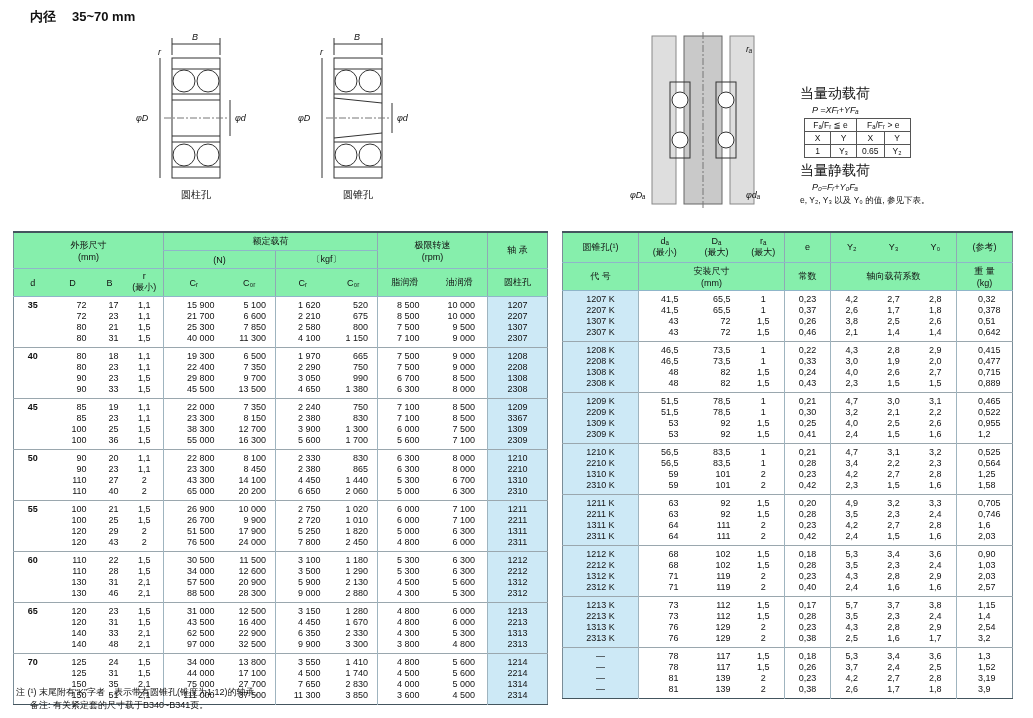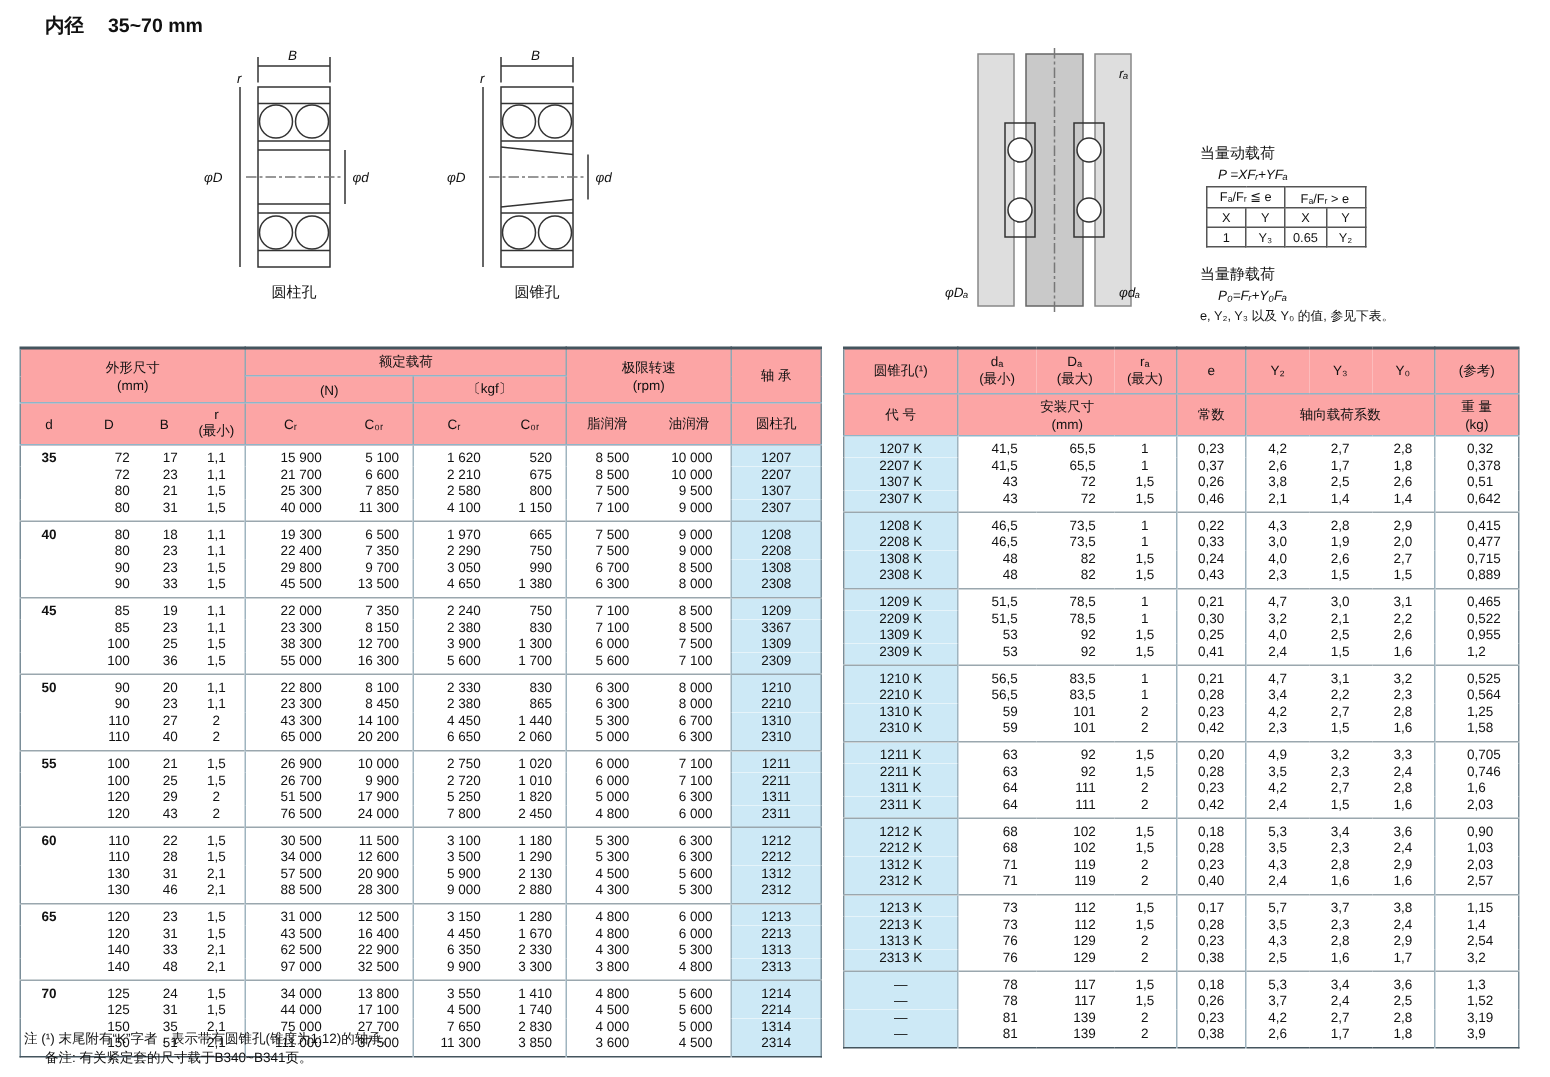--- a/index.html
+++ b/index.html
@@ -13,30 +13,30 @@
   svg.dia { position:absolute; overflow:visible; }
   svg.dia line, svg.dia rect, svg.dia circle, svg.dia path { stroke:#333; stroke-width:1; fill:none; }
   svg.dia circle { fill:#fff; }
   svg.dia text { font-size:9px; fill:#111; font-style:italic; }
   svg.dia text.cap { font-style:normal; font-size:10px; text-anchor:middle; }
   svg.dia .metal { fill:#c9c9c9; stroke:#666; }
   svg.dia .metal2 { fill:#dedede; stroke:#888; }
   svg.dia .axis { stroke-dasharray:7 2 2 2; stroke:#777; }
 
   .formula-block { position:absolute; left:800px; top:84px; width:225px; font-size:9px; }
-  .formula-block .ftitle { font-size:10px; margin-top:11px; }
+  .formula-block .ftitle { font-size:14px; margin-top:1px; }
   .formula-block .formula { font-style:italic; margin:2px 0 3px 12px; }
   .xy-table { border-collapse:collapse; margin:2px 0 4px 4px; }
   .xy-table th, .xy-table td { border:1px solid #555; font-size:8.5px; font-weight:normal;
     text-align:center; padding:1px 5px; min-width:26px; }
   .refnote { font-size:8.5px; margin-top:3px; }
 
   .tables { position:absolute; top:231px; left:13px; display:flex; gap:14px; align-items:flex-start; }
   table.data { border-collapse:collapse; table-layout:fixed; border:1px solid #7a8d98; border-top:2px solid #44555e; border-bottom:1.5px solid #44555e; }
-  table.data th { background:#fca5a5; font-weight:normal; font-size:9px; text-align:center;
+  table.data th { background:#86efac; font-weight:normal; font-size:9px; text-align:center;
     vertical-align:middle; white-space:pre-line; padding:2px 1px; border-bottom:1px solid #8fb6c9; }
   table.data thead { border-bottom:1.5px solid #44555e; }
   table.data td { font-size:9px; line-height:11px; height:11px; padding:0 3px; white-space:nowrap; overflow:hidden; }
   table.data tbody { border-top:1px solid #9aa7ae; }
   table.data tbody tr:first-child td { padding-top:3px; height:14px; }
   table.data tbody tr:last-child td { padding-bottom:3px; height:14px; }
   td.hl, th.hl { background:#cde9f6; }
   .bl { border-left:1px solid #8fa9b5; }
 
   #ltable td:nth-child(1){ text-align:center; font-weight:bold; }

